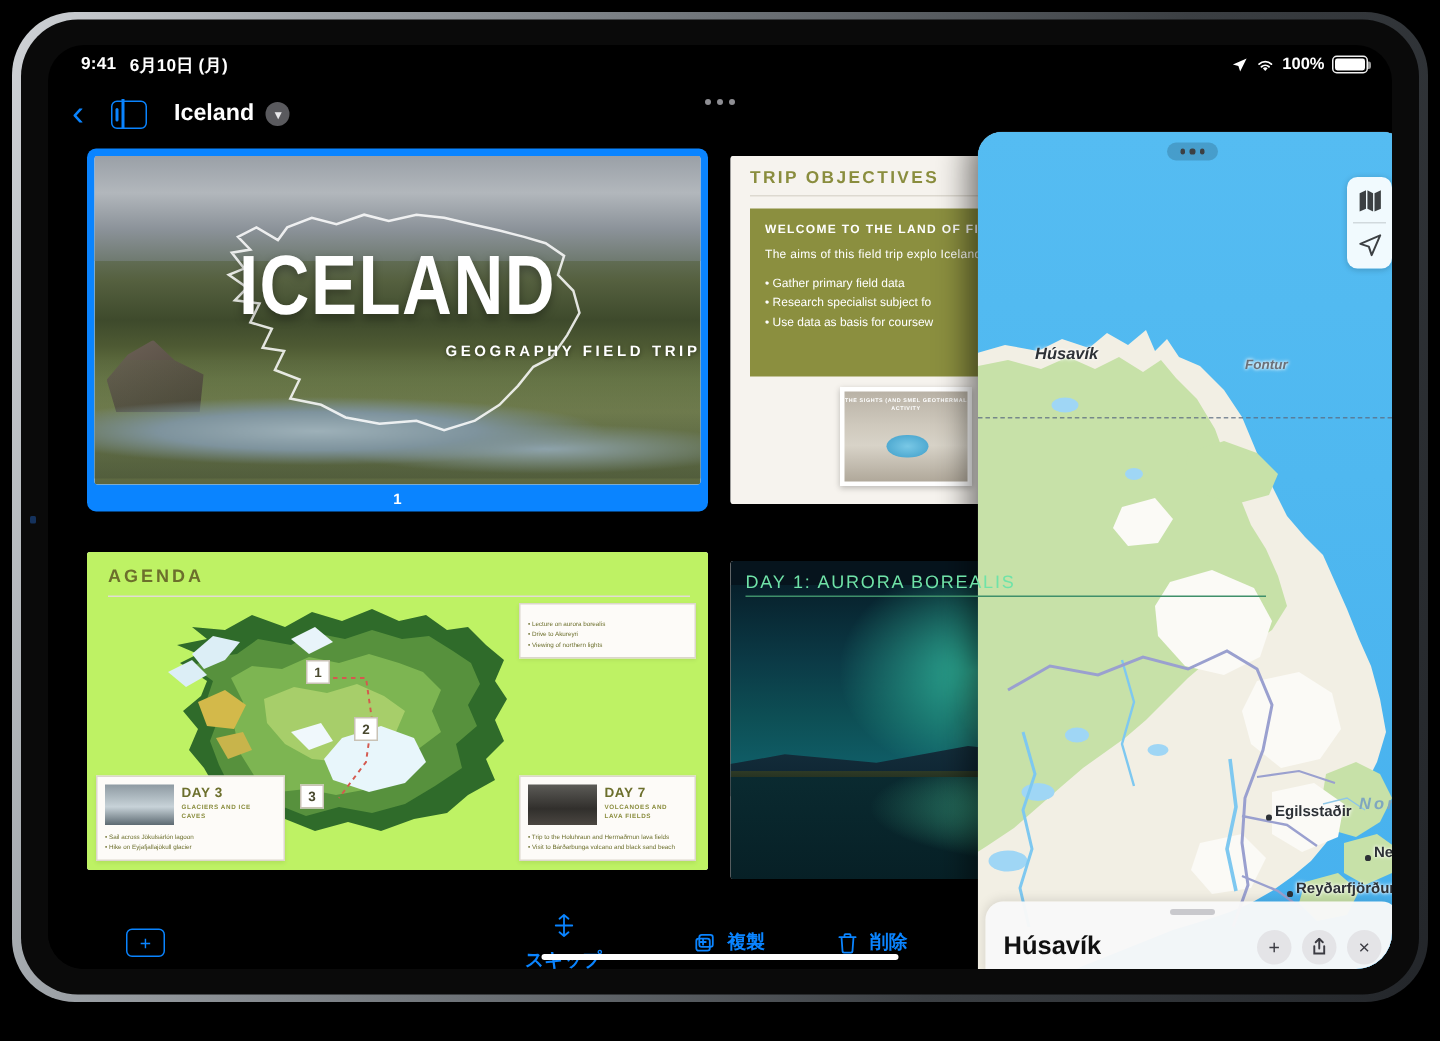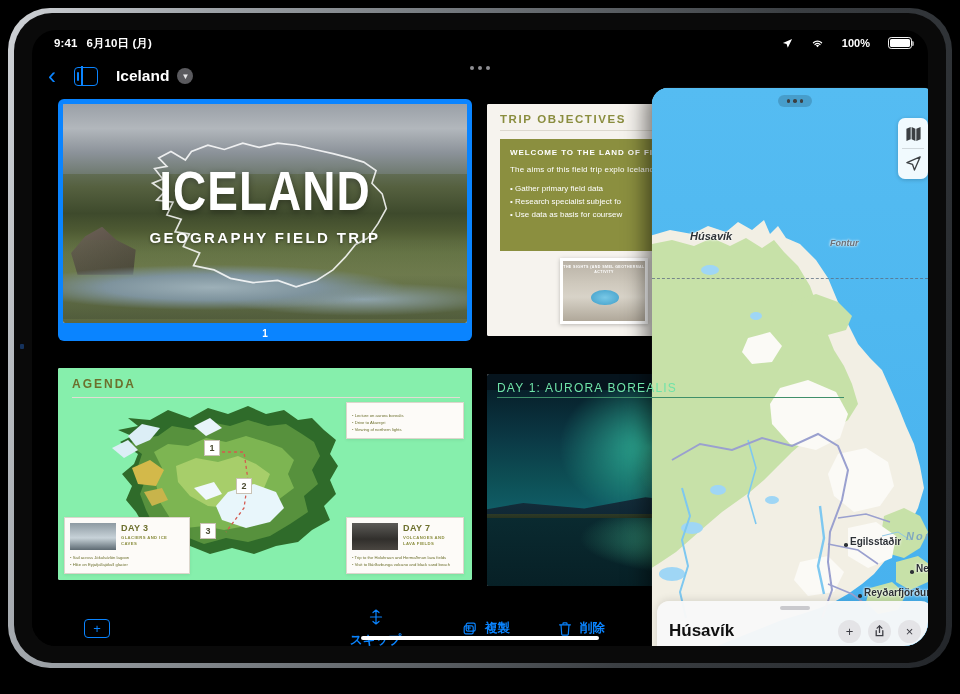--- a/index.html
+++ b/index.html
@@ -35,21 +35,21 @@
   }
 
   
   #status-bar {
     position: absolute; left: 0; top: 0; width: 896px; height: 26px;
     display: flex; align-items: center; color: #fff;
     font-size: 11.5px; font-weight: bold;
   }
   #status-left { position:absolute; left: 22px; display:flex; gap:9px; align-items:center;
                  white-space: nowrap; letter-spacing: .1px;}
-  #status-right { position:absolute; right: 16px; display:flex; gap:18px; align-items:center; }
+  #status-right { position:absolute; right: 16px; display:flex; gap:5px; align-items:center; }
   .battery-shell {
     width: 24px; height: 11.5px; border: 1.3px solid rgba(255,255,255,.95);
     border-radius: 3.2px; position: relative; display:inline-block;
   }
   .battery-shell::after{
     content:""; position:absolute; right:-3px; top:3.2px; width:1.8px; height:5px;
     background: rgba(255,255,255,.6); border-radius:0 1.5px 1.5px 0;
   }
   .battery-fill{ position:absolute; left:1.2px; top:1.2px; bottom:1.2px; right:1.2px;
                  background:#fff; border-radius:1.6px;}
@@ -133,22 +133,22 @@
     opacity:.92;
   }
   .s1-title {
     position:absolute; left:0; right:0; top:27%; text-align:center;
     color:#fff; font-weight:bold; font-size:46px; letter-spacing:1px;
     font-family:"Liberation Sans", sans-serif;
     text-shadow: 0 2px 6px rgba(0,0,0,.35);
     transform: scaleY(1.22); transform-origin:center;
   }
   .s1-sub {
-    position:absolute; left:0; right:0; top:57%; text-align:center;
-    color:#fff; font-weight:bold; font-size:15px; letter-spacing:2.4px;
+    position:absolute; left:0; right:0; top:57%; text-align:right;
+    color:#fff; font-weight:bold; font-size:10px; letter-spacing:2.4px;
     text-shadow:0 1px 3px rgba(0,0,0,.4);
   }
 
   
   .s2 { background:#f6f3ee; position:absolute; inset:0; padding: 9px 0 0 13px; }
   .s2-h { color:#8a8d3e; font-size:11.5px; font-weight:bold; letter-spacing:1.6px; }
   .s2-rule { margin-top:5px; height:1px; background:#ddd9d0; width: 96%; }
   .s2-box {
     margin-top:8px; background:#8b8f3f; width:96%; height:112px;
     padding:9px 10px; color:#fff;
@@ -169,21 +169,21 @@
     position:absolute;left:34%;top:48%;width:34%;height:26%;
     background: radial-gradient(ellipse at center,#79c8e6,#3f9ec9);
     border-radius:50%;
   }
   .s2-photo-cap{
     position:absolute;left:0;right:0;top:4px;text-align:center;color:#fff;
     font-size:3.6px; font-weight:bold; letter-spacing:.4px; line-height:1.5;
   }
 
   
-  .s3 { background:#86efac; position:absolute; inset:0; padding:9px 0 0 14px; }
+  .s3 { background:#bef264; position:absolute; inset:0; padding:9px 0 0 14px; }
   .s3-h { color:#6c6f2c; font-size:12px; font-weight:bold; letter-spacing:2px; }
   .s3-rule { margin-top:6px; height:1px; background:#e2dcd4; width:97%; }
   .s3-map { position:absolute; left:40px; top:28px; width:250px; height:165px; }
   .day-card {
     position:absolute; background:#fdfbf8; border:1px solid #dcd6cc;
     box-shadow:0 1px 3px rgba(0,0,0,.08); padding:5px;
   }
   .day-card .dc-top { display:flex; gap:5px; }
   .dc-img { width:46px; height:27px; flex:none; }
   .dc-ttl { color:#6c6f2c; font-size:9px; font-weight:bold; letter-spacing:.4px; }

